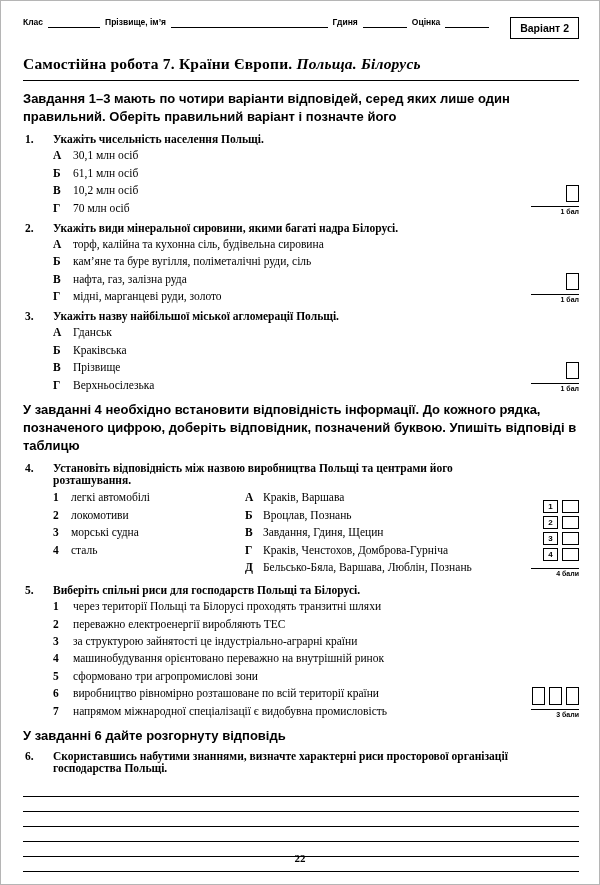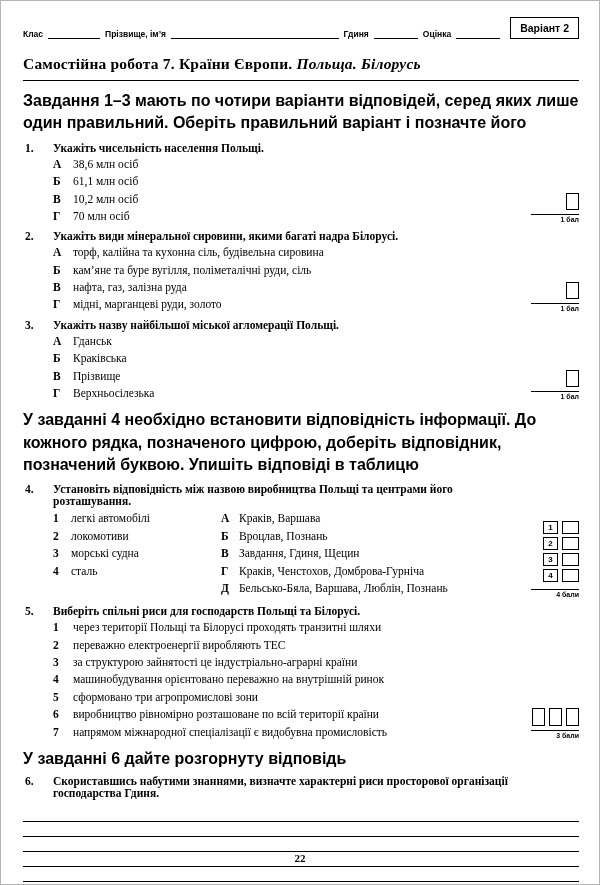--- a/index.html
+++ b/index.html
@@ -4,55 +4,55 @@
 <style>
   * { box-sizing: border-box; }
   html,body { margin:0; padding:0; background:#d9d9d9; }
   .page {
     width:600px; height:885px; margin:0 auto; background:#ffffff;
     position:relative; padding:16px 20px 10px 22px; overflow:hidden;
     font-family:"Liberation Serif", serif; color:#000; border:1px solid #b5b5b5;
   }
 
   
-  .header { display:flex; align-items:flex-end; gap:5px;
+  .header { display:flex; align-items:flex-start; gap:5px;
     font-family:"Liberation Sans", sans-serif; font-size:8.5px; font-weight:bold; }
   .fill { border-bottom:1px solid #000; height:11px; }
   .fill.class { width:52px; }
   .fill.name { flex:1; }
   .fill.date { width:44px; }
   .fill.grade { width:44px; }
   .variant-box { border:1.6px solid #000; padding:4px 9px; font-size:10.5px;
-    font-weight:bold; margin-left:5px; white-space:nowrap; }
+    font-weight:bold; margin-left:16px; white-space:nowrap; }
 
   
   .title { margin-top:16px; font-size:15.5px; font-weight:bold; letter-spacing:.2px; }
   .title .t3 { font-style:italic; }
   .title-rule { border-bottom:1.4px solid #000; margin-top:7px; }
 
   
   .instr { font-family:"Liberation Sans", sans-serif; font-weight:bold;
-    font-size:16px; line-height:1.4; margin:9px 0 5px; }
+    font-size:13px; line-height:1.4; margin:9px 0 5px; }
 
   
   .q { display:flex; margin:7px 0 4px; }
   .q-main { flex:1; padding-right:6px; }
   .q-head { font-size:11.5px; font-weight:bold; display:flex; }
   .q-num { width:30px; flex:0 0 30px; padding-left:2px; }
   .opt { font-size:11.5px; margin:3px 0 0 30px; line-height:1.25; }
   .opt .letter { font-weight:bold; display:inline-block; min-width:20px; }
   .q-score { width:50px; flex:0 0 50px; display:flex; flex-direction:column;
     align-items:flex-end; justify-content:flex-end; }
   .ansbox { width:13px; height:17px; border:1px solid #000; background:#fff; }
   .score-label { font-family:"Liberation Sans", sans-serif; font-size:7px;
     font-weight:bold; border-top:1px solid #000; width:48px; text-align:right;
     margin-top:4px; padding-top:1px; }
 
   
-  .q4-body { display:flex; margin:4px 0 0 30px; font-size:11.5px; }
+  .q4-body { display:flex; margin:4px 0 0 30px; font-size:11.5px;gap:24px; }
   .q4-left { width:168px; flex:0 0 168px; }
   .q4-right { flex:1; }
   .q4-item, .q4-choice { margin-bottom:3px; line-height:1.25; }
   .q4-item .n, .q4-choice .letter { font-weight:bold; display:inline-block; min-width:18px; }
   .q4-table { width:42px; flex:0 0 42px; display:flex; flex-direction:column; align-items:flex-end; }
   .q4row { display:flex; margin-bottom:3px; }
   .numbox { width:15px; height:13px; border:1px solid #000; font-size:8px;
     text-align:center; line-height:12px; margin-right:4px;
     font-family:"Liberation Sans", sans-serif; font-weight:bold; }
   .smallbox { width:17px; height:13px; border:1px solid #000; }
@@ -91,21 +91,21 @@
   <div class="title-rule"></div>
 
   <div class="instr">Завдання 1–3 мають по чотири варіанти відповідей, серед яких лише один правильний. Оберіть правильний варіант і позначте його</div>
 
   <div class="q">
     <div class="q-main">
       <div class="q-head">
         <span class="q-num">1.</span>
         <span>Укажіть чисельність населення Польщі.</span>
       </div>
-      <div class="opt"><span class="letter">А</span><span>38,6 млн осіб</span></div>
+      <div class="opt"><span class="letter">А</span><span>30,1 млн осіб</span></div>
       <div class="opt"><span class="letter">Б</span><span>61,1 млн осіб</span></div>
       <div class="opt"><span class="letter">В</span><span>10,2 млн осіб</span></div>
       <div class="opt"><span class="letter">Г</span><span>70 млн осіб</span></div>
     </div>
     <div class="q-score">
       <span class="ansbox"></span>
       <span class="score-label">1 бал</span>
     </div>
   </div>
 
@@ -213,21 +213,21 @@
       </div>
       <span class="score-label">3 бали</span>
     </div>
   </div>
 
   <div class="instr">У завданні 6 дайте розгорнуту відповідь</div>
 
   <div>
     <div class="q-head">
       <span class="q-num">6.</span>
-      <span>Скориставшись набутими знаннями, визначте характерні риси просторової організації господарства Гдиня.</span>
+      <span>Скориставшись набутими знаннями, визначте характерні риси просторової організації господарства Польщі.</span>
     </div>
     <div class="wlines">
       <div class="wline"></div>
       <div class="wline"></div>
       <div class="wline"></div>
       <div class="wline"></div>
       <div class="wline"></div>
       <div class="wline"></div>
       <div class="wline"></div>
       <div class="wline"></div>

